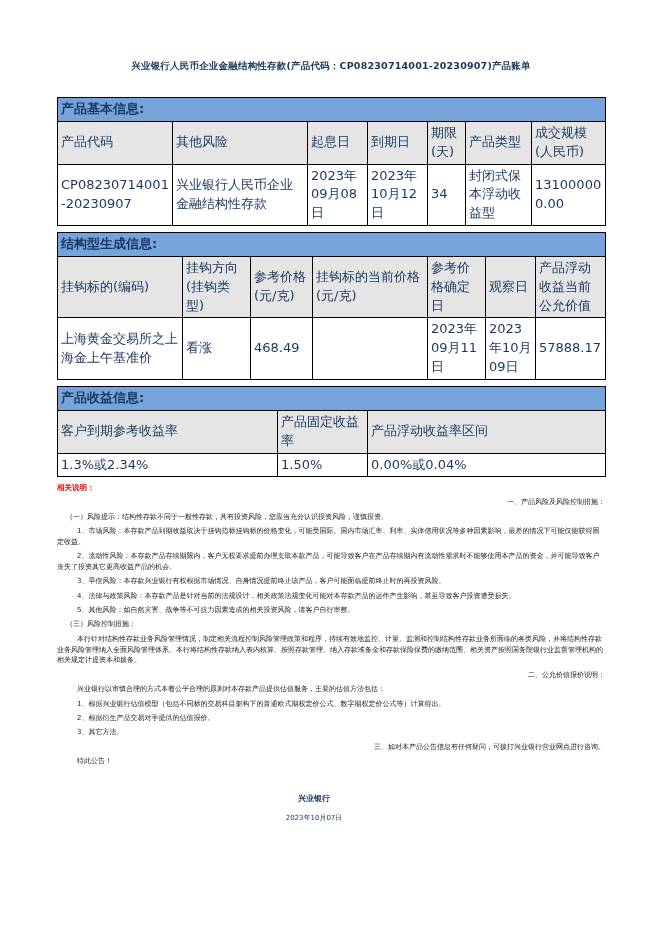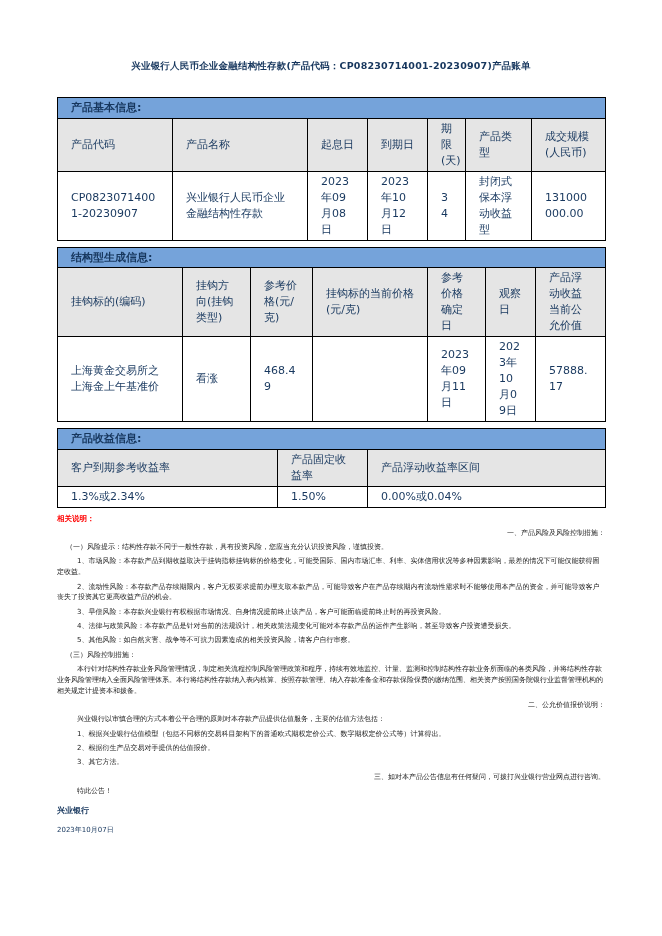--- a/index.html
+++ b/index.html
@@ -8,33 +8,33 @@
     font-family:"DejaVu Sans","Liberation Sans",sans-serif;
     -webkit-font-smoothing:antialiased;
   }
   .page { box-sizing:border-box; width:662px; height:936px; padding:60px 57px 0 57px; overflow:hidden; }
   .title {
     font-size:9.5px; font-weight:bold; text-align:center;
     color:#16365D; margin:0 0 24px 0; letter-spacing:0.2px;
   }
   table.info { width:100%; border-collapse:collapse; table-layout:fixed; margin:0 0 6px 0; }
   table.info td {
-    border:1px solid #000000; font-size:11px; color:#17375E;
-    padding:2px 13px; line-height:1.45; word-break:break-all; vertical-align:middle;
+    border:1px solid #000000; font-size:13px; color:#17375E;
+    padding:2px 3px; line-height:1.45; word-break:break-all; vertical-align:middle;
   }
   tr.section-row td { background:#75A3DA; font-weight:bold; height:11px; }
   tr.header-row td { background:#e5e5e5; }
   tr.data-row td { background:#ffffff; height:13px; }
   .notes { margin-top:4px; }
   .notes-heading { color:#FF0000; font-size:7.5px; font-weight:bold; margin:0 0 4px 0; }
   p.note { margin:0 0 3.5px 0; font-size:7px; line-height:1.55; color:#1a1a1a; }
   p.i0 { text-indent:0;text-align:right; }
   p.i1 { text-indent:9px; }
   p.i2 { text-indent:20px; }
-  .footer { margin-top:8px; text-align:left; padding-right:34px; color:#16365D; }
+  .footer { margin-top:26px; text-align:center; padding-right:34px; color:#16365D; }
   .footer .bank { font-size:8px; font-weight:bold; }
   .footer .date { font-size:7px; margin-top:9px; }
 </style>
 </head>
 <body>
 
 <div class="page">
 
   <h1 class="title">兴业银行人民币企业金融结构性存款(产品代码：CP08230714001-20230907)产品账单</h1>
 
@@ -47,21 +47,21 @@
         <col style="width:38px">
         <col style="width:66px">
         <col style="width:74px">
     </colgroup>
     <tbody>
         <tr class="section-row">
       <td colspan="7">产品基本信息:</td>
     </tr>
     <tr class="header-row">
       <td>产品代码</td>
-      <td>产品名称</td>
+      <td>其他风险</td>
       <td>起息日</td>
       <td>到期日</td>
       <td>期限(天)</td>
       <td>产品类型</td>
       <td>成交规模(人民币)</td>
     </tr>
     <tr class="data-row">
       <td>CP08230714001-20230907</td>
       <td>兴业银行人民币企业金融结构性存款</td>
       <td>2023年09月08日</td>

